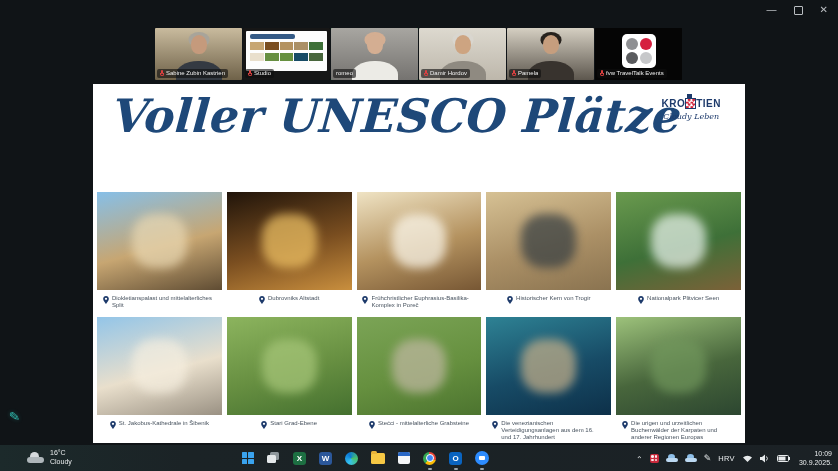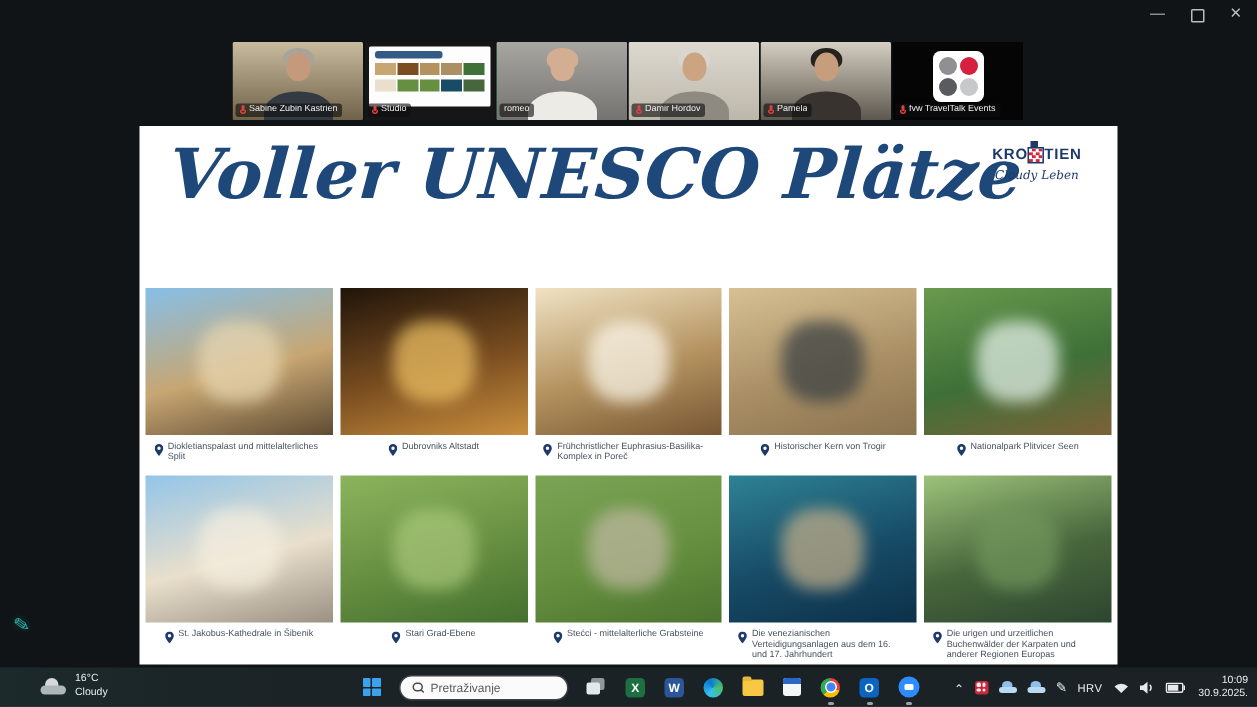--- a/index.html
+++ b/index.html
@@ -323,24 +323,20 @@
 
     <div class="tb-center">
       <span class="app">
           <span class="start-icon">
             <span></span>
             <span></span>
             <span></span>
             <span></span>
           </span>
         </span>
-      <span class="search-pill">
-        <span class="search-glyph"></span>
-        <span class="search-text">Pretraživanje</span>
-      </span>
       <span class="app">
           <span class="taskview"></span>
         </span>
       <span class="app">
           <span class="sq excel">X</span>
         </span>
       <span class="app">
           <span class="sq word">W</span>
         </span>
       <span class="app">

